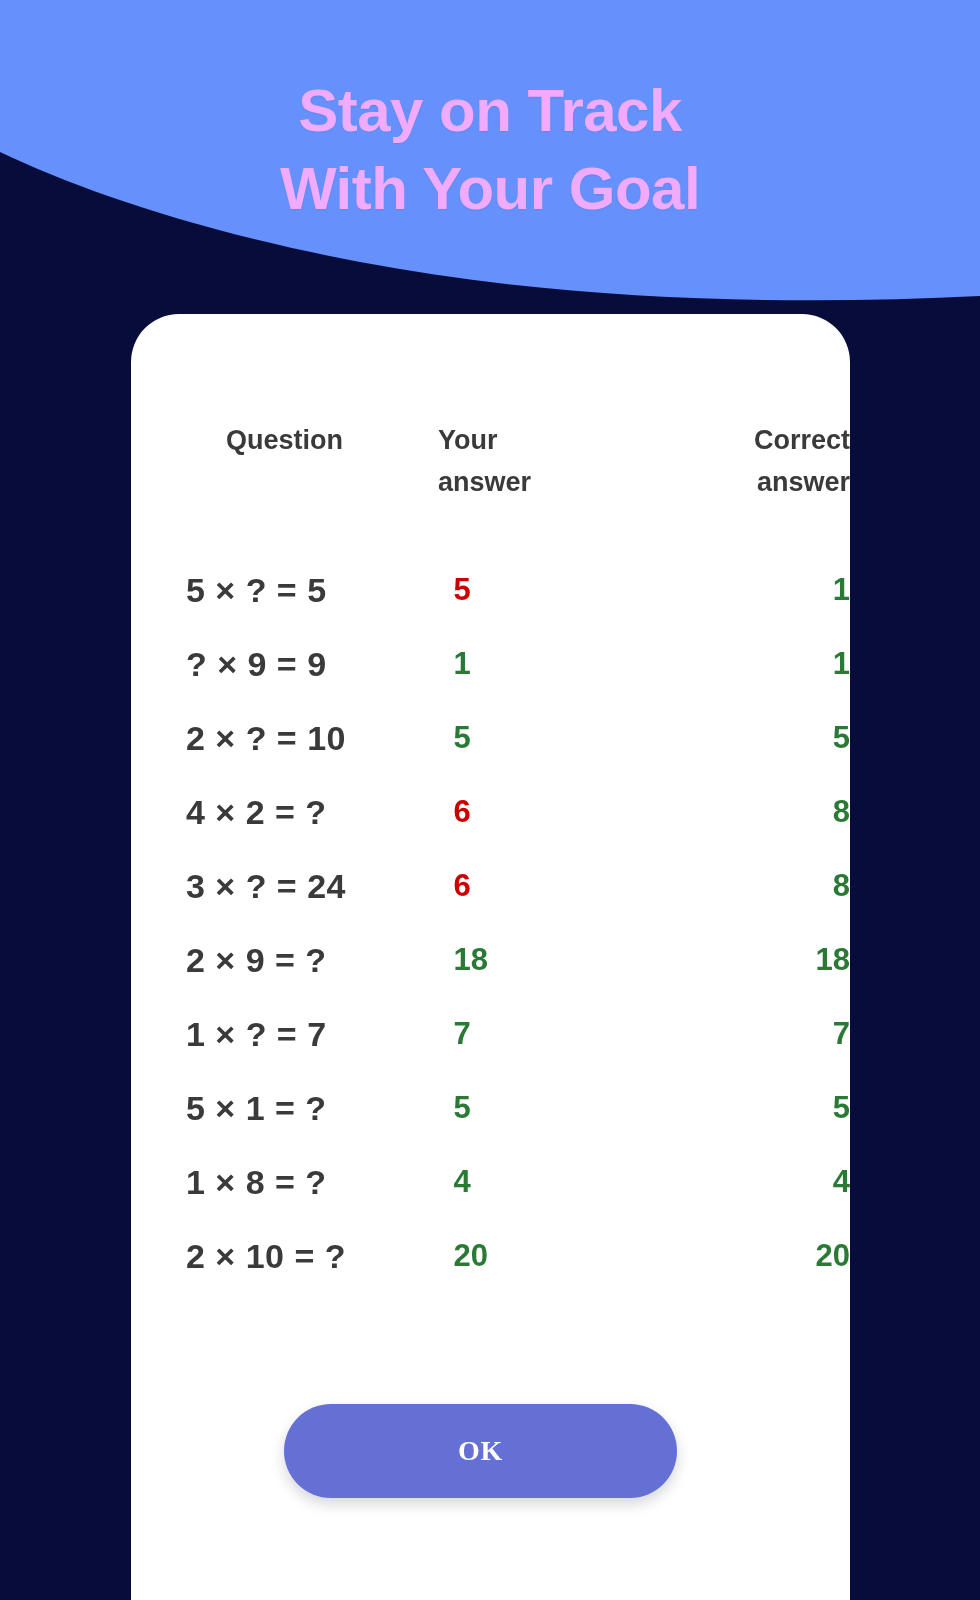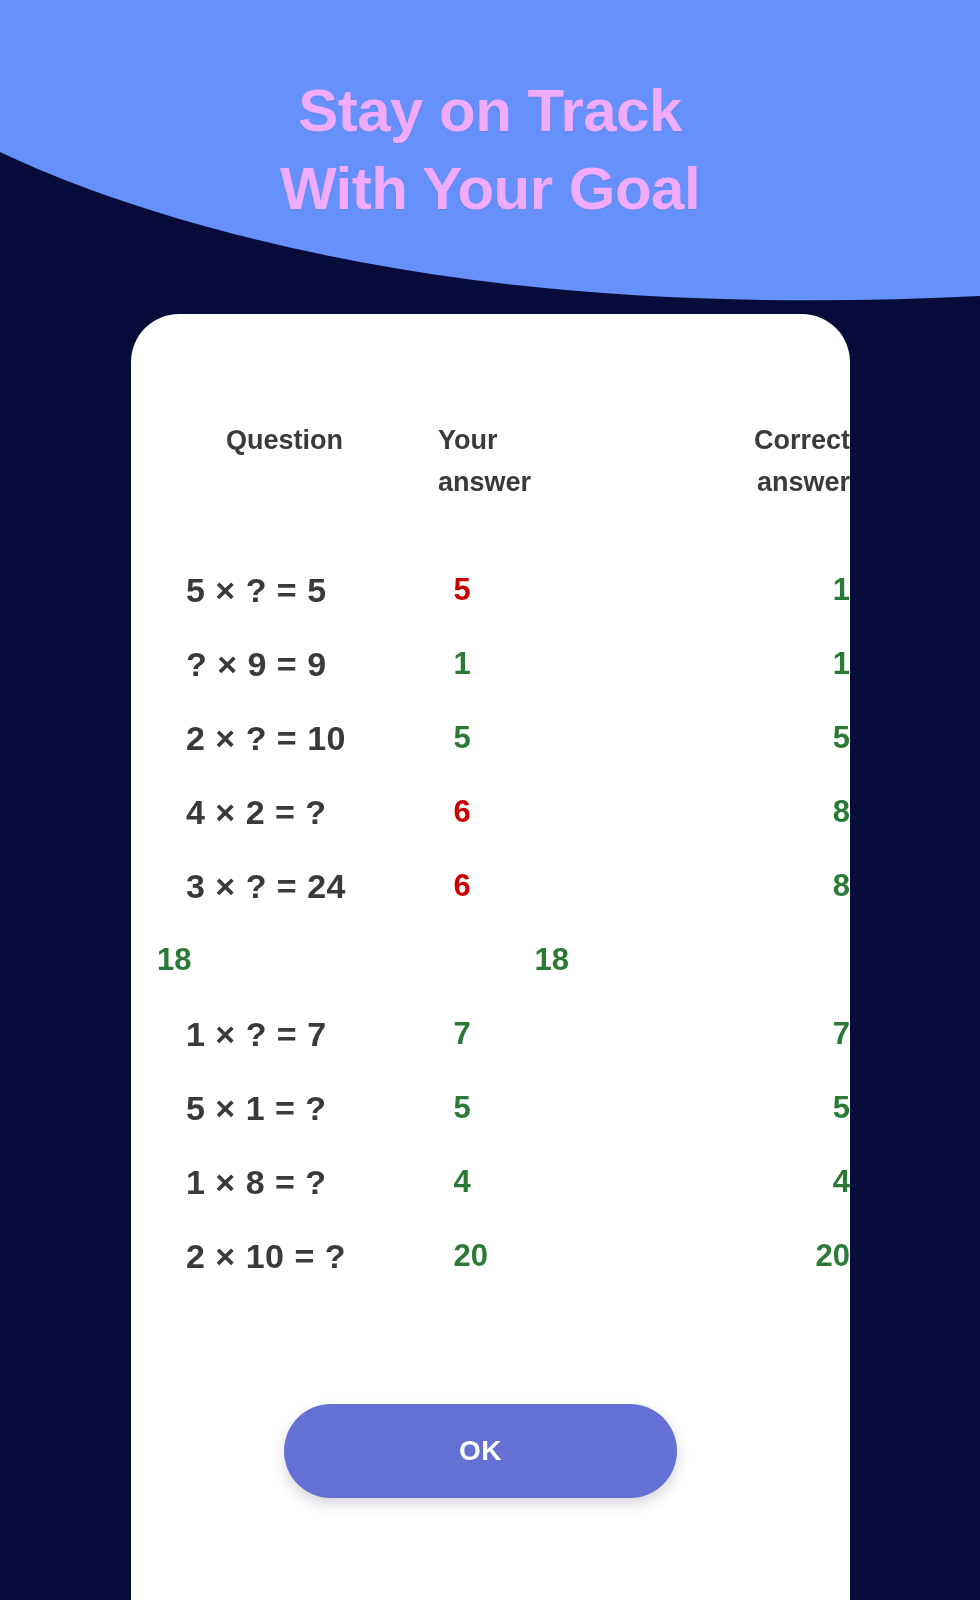--- a/index.html
+++ b/index.html
@@ -139,21 +139,21 @@
   #ok-button {
     position: absolute;
     left: 153px;
     top: 1090px;
     width: 393px;
     height: 94px;
     background: #6470d4;
     border: none;
     border-radius: 47px;
     color: #ffffff;
-    font-family: Liberation Sans, sans-serif;
+    font-family: Liberation Serif, serif;
     font-weight: bold;
     font-size: 28px;
     letter-spacing: 0.6px;
     cursor: pointer;
     box-shadow: 0 6px 14px rgba(30,30,60,0.18);
   }
 </style>
 </head>
 <body>
 
@@ -206,20 +206,21 @@
             <div class="c-question"><span class="q-text">4 × 2 = ?</span></div>
             <div class="c-your"><span class="a-val wrong">6</span></div>
             <div class="c-correct"><span class="a-val right">8</span></div>
           </div>
           <div class="trow data-row">
             <div class="c-question"><span class="q-text">3 × ? = 24</span></div>
             <div class="c-your"><span class="a-val wrong">6</span></div>
             <div class="c-correct"><span class="a-val right">8</span></div>
           </div>
           <div class="trow data-row">
+            <div class="c-question"><span class="q-text">2 × 9 = ?</span></div>
             <div class="c-your"><span class="a-val right">18</span></div>
             <div class="c-correct"><span class="a-val right">18</span></div>
           </div>
           <div class="trow data-row">
             <div class="c-question"><span class="q-text">1 × ? = 7</span></div>
             <div class="c-your"><span class="a-val right">7</span></div>
             <div class="c-correct"><span class="a-val right">7</span></div>
           </div>
           <div class="trow data-row">
             <div class="c-question"><span class="q-text">5 × 1 = ?</span></div>

